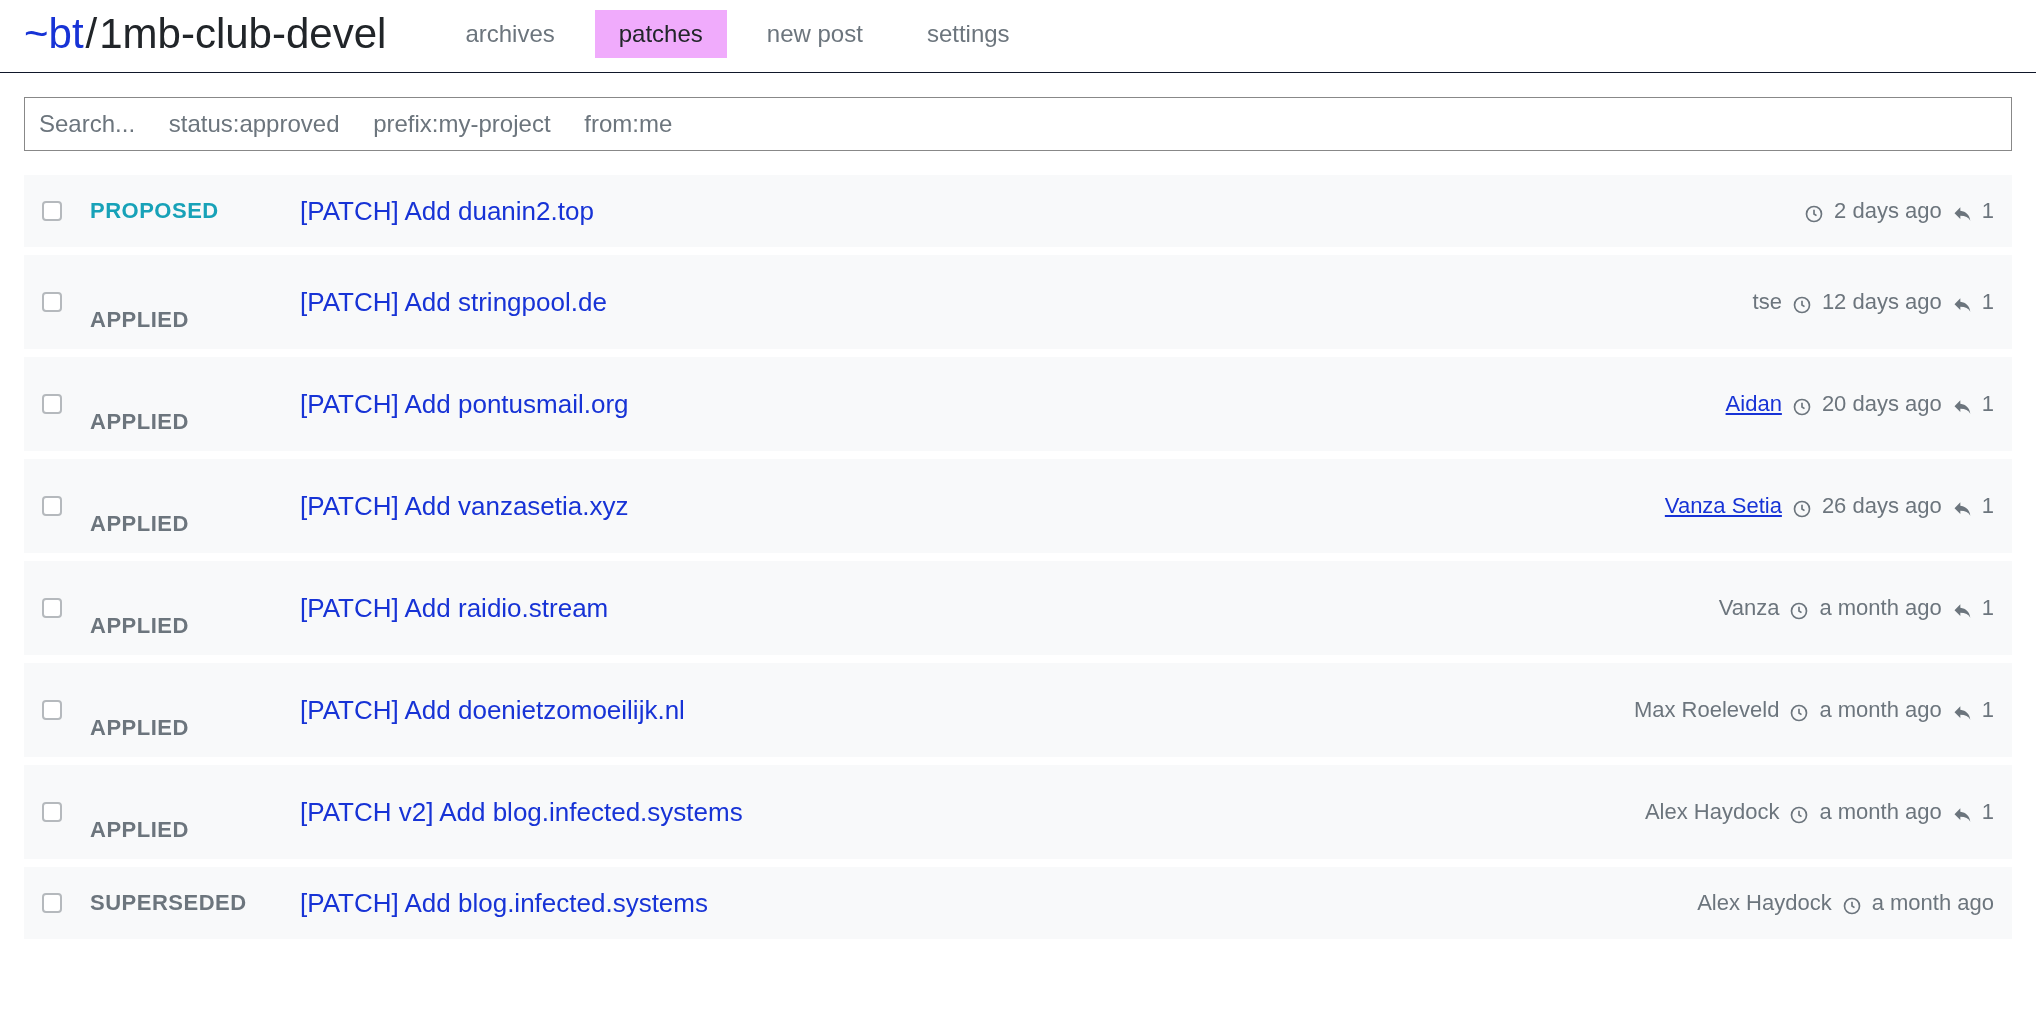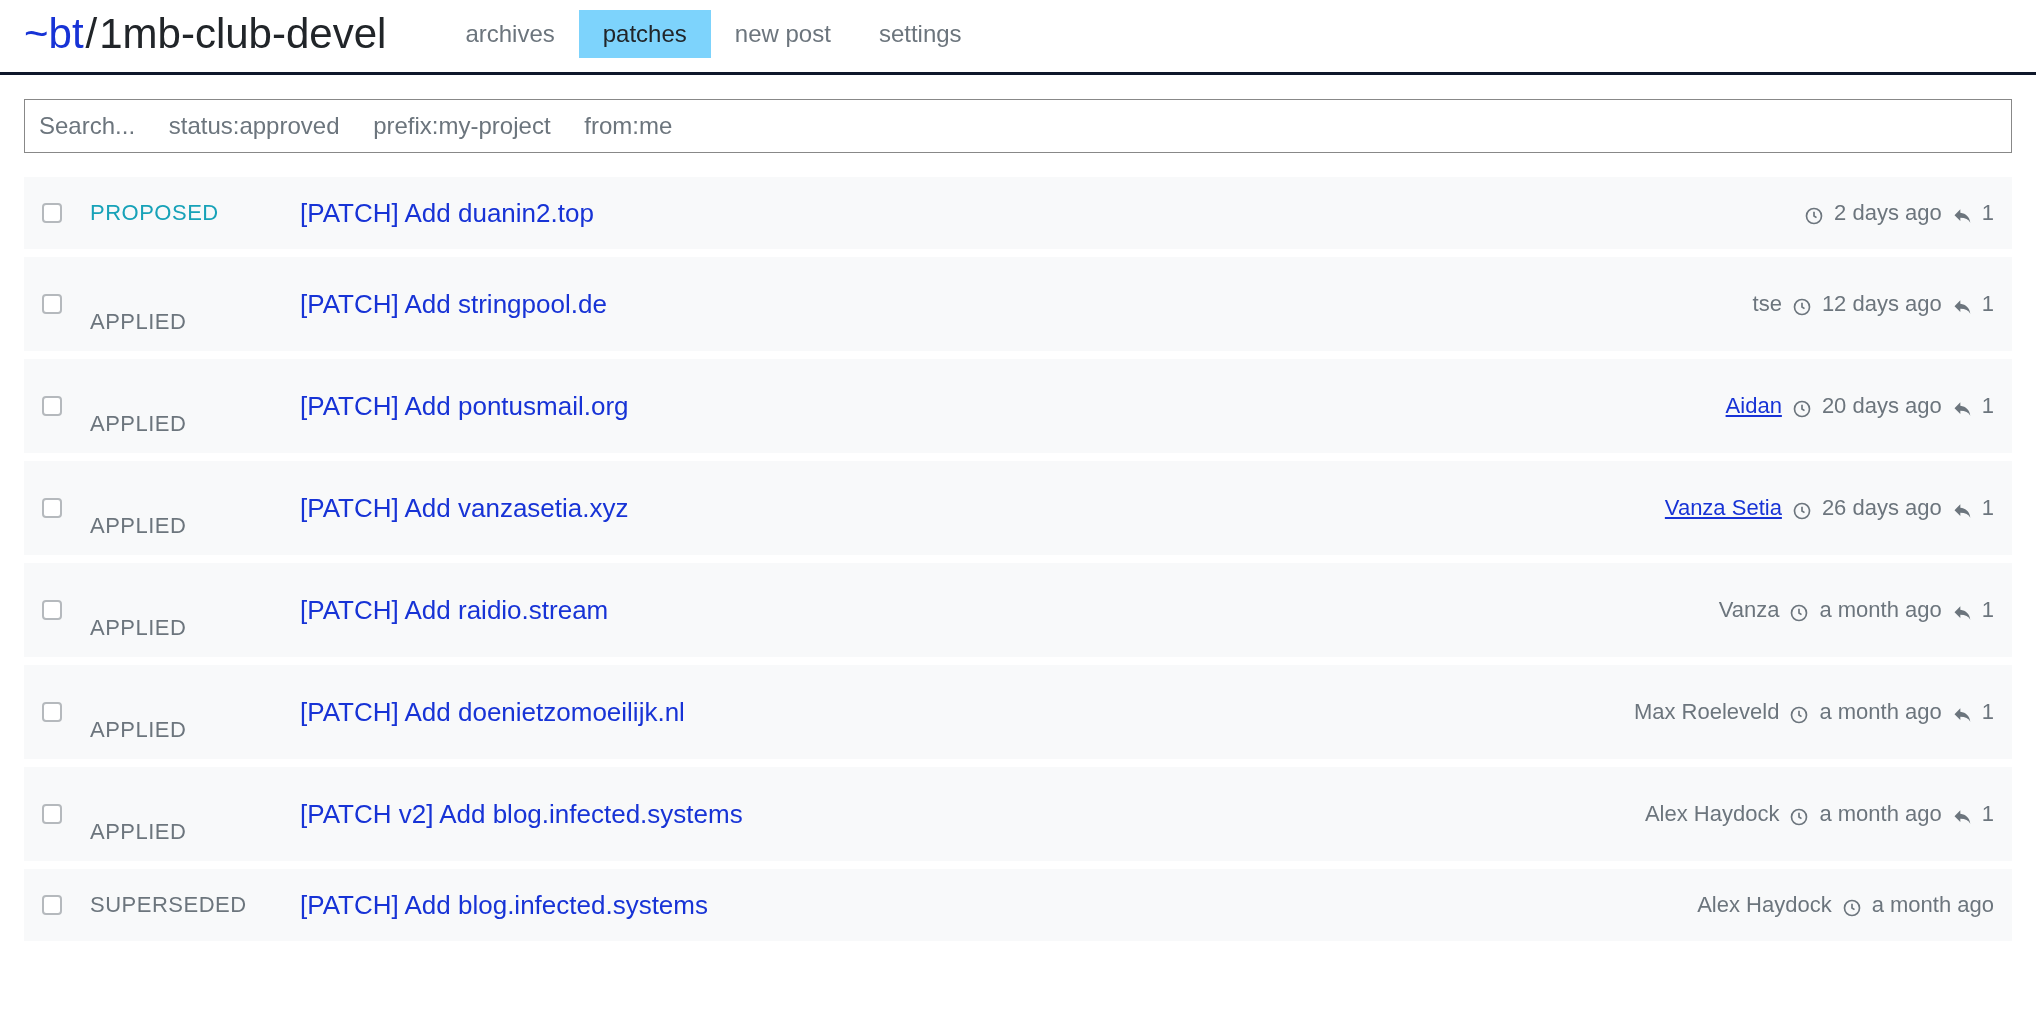--- a/index.html
+++ b/index.html
@@ -5,45 +5,45 @@
   * { box-sizing: border-box; margin: 0; padding: 0; }
   body {
     font-family: -apple-system, BlinkMacSystemFont, "Segoe UI", Helvetica, Arial, sans-serif;
     background: #fff;
     color: #212529;
   }
   .header {
     display: flex;
     align-items: center;
     padding: 10px 24px 14px 24px;
-    border-bottom: 3px solid #0f172a;
+    border-bottom: 1px solid #0f172a;
   }
   .breadcrumb {
     font-size: 42px;
     font-weight: 400;
     display: flex;
     align-items: baseline;
   }
   .breadcrumb .owner { color: #1733d6; }
   .breadcrumb .sep   { color: #212529; padding: 0 2px; }
   .breadcrumb .repo  { color: #212529; }
   .nav {
     display: flex;
-    gap: 0;
+    gap: 16px;
     margin-left: 55px;
     align-items: center;
   }
   .nav-item {
     font-size: 24px;
     color: #6c757d;
     padding: 10px 24px;
     cursor: pointer;
   }
   .nav-item.active {
-    background: #7dd3fc;
+    background: #f0abfc;
     color: #212529;
   }
   .container {
     padding: 24px;
   }
   .search {
     width: 100%;
     border: 1px solid #888;
     padding: 12px 14px;
     font-size: 24px;
@@ -65,21 +65,21 @@
     width: 20px; height: 20px;
     border: 2px solid #b5b9bd;
     border-radius: 4px;
     margin-right: 28px;
     flex: 0 0 auto;
     background: #fff;
   }
   .status {
     width: 210px;
     flex: 0 0 auto;
-    font-weight: 400;
+    font-weight: 700;
     letter-spacing: 0.5px;
     font-size: 22px;
   }
   .status.proposed   { color: #17a2b8; }
   .status.applied    { color: #6c757d; margin-top: 36px; }
   .status.superseded { color: #6c757d; }
   .title {
     flex: 1 1 auto;
     font-size: 26px;
     color: #1733d6;

